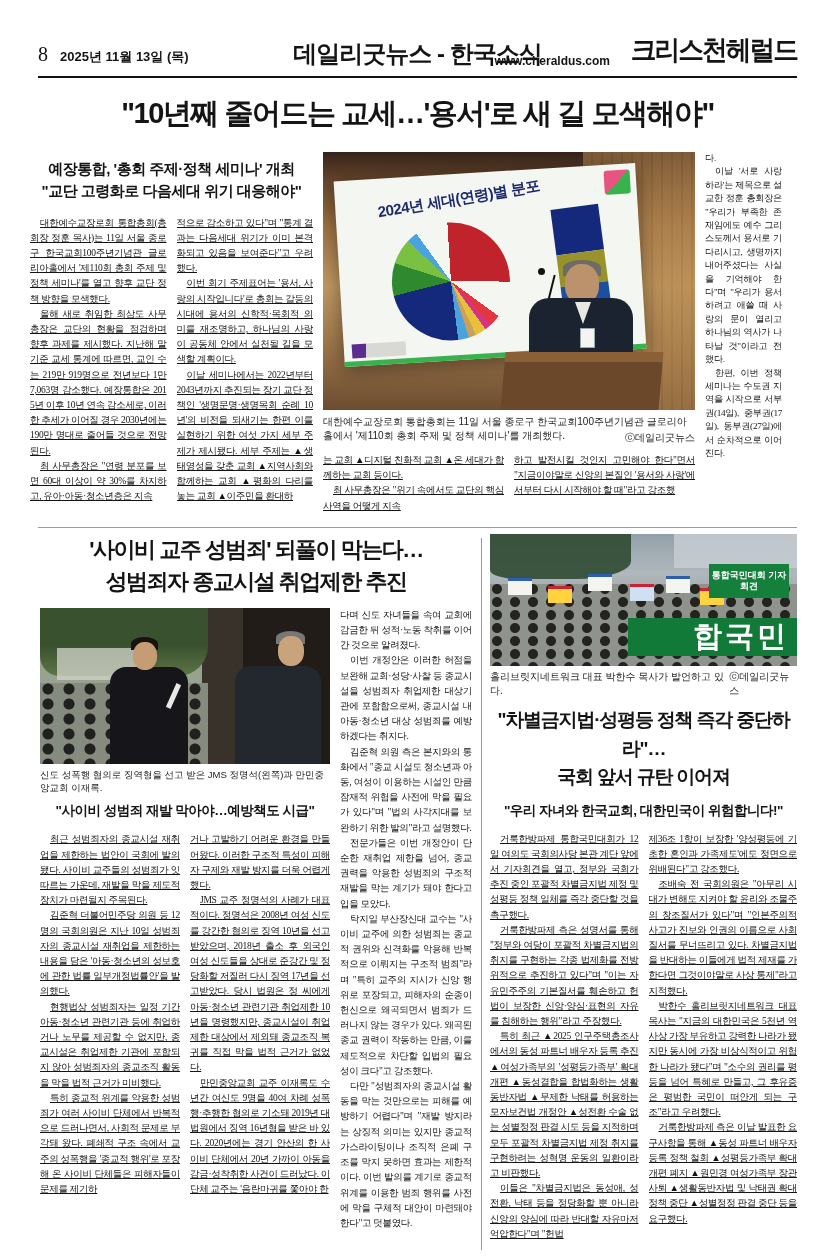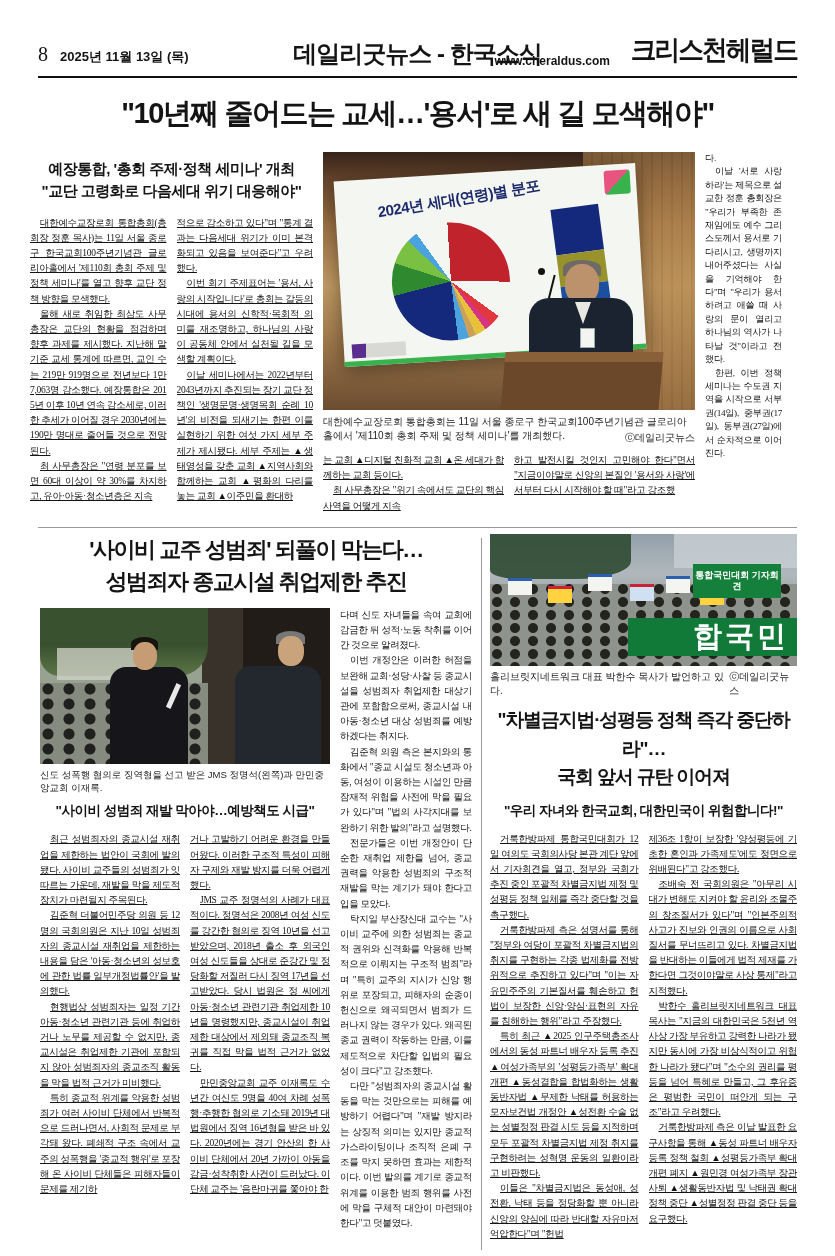--- a/index.html
+++ b/index.html
@@ -119,21 +119,21 @@
             background:linear-gradient(180deg,#93a0aa 0%,#b0b8bc 30%,#9aa0a2 55%,#7d8284 100%); }
   .p3-trees { position:absolute; left:0; top:0; width:46%; height:34%; background:#2f4a33;
               border-radius:0 0 40% 20%; opacity:.9; }
   .p3-bldg { position:absolute; right:0; top:0; width:40%; height:26%; background:#c9d0d5; opacity:.8; }
   .p3-crowd { position:absolute; left:0; top:38%; width:100%; height:62%; background-color:#8f938e;
               background-image:radial-gradient(circle at 7px 5px, #24241f 4.5px, transparent 5.5px);
               background-size:18px 13px; }
   .pl { position:absolute; width:24px; height:17px; background:#f4f4f0; border-top:3px solid #2d5fb0; }
   .pl.y { background:#ffd23f; border-top-color:#c23; }
   .pl.b { background:#cfe0f2; border-top-color:#c23; }
-  .p3-kiosk { position:absolute; right:16px; top:30px; width:88px; height:34px; background:#14803c;
+  .p3-kiosk { position:absolute; right:8px; top:30px; width:80px; height:34px; background:#14803c;
               color:#fff; font-family:"Liberation Sans", sans-serif; font-weight:700; font-size:9px;
               line-height:1.25; display:flex; align-items:center; justify-content:center; text-align:center; padding:2px; }
   .p3-banner { position:absolute; right:0; bottom:10px; width:55%; height:38px; background:#117a38;
                color:#fff; font-family:"Liberation Sans", sans-serif; font-weight:900; font-size:29px;
                letter-spacing:3px; display:flex; align-items:center; justify-content:flex-end; padding-right:8px; }
   .a3-cap { display:flex; justify-content:space-between; margin:4px 0 6px; }
   .a3-hl { text-align:center; font-family:"Liberation Sans", sans-serif; font-weight:800;
            font-size:19px; line-height:1.5; letter-spacing:-1.2px; margin-top:8px; }
   .a3-sub { text-align:center; font-family:"Liberation Sans", sans-serif; font-weight:700;
             font-size:13.5px; margin:10px 0 12px; letter-spacing:-0.5px; }

